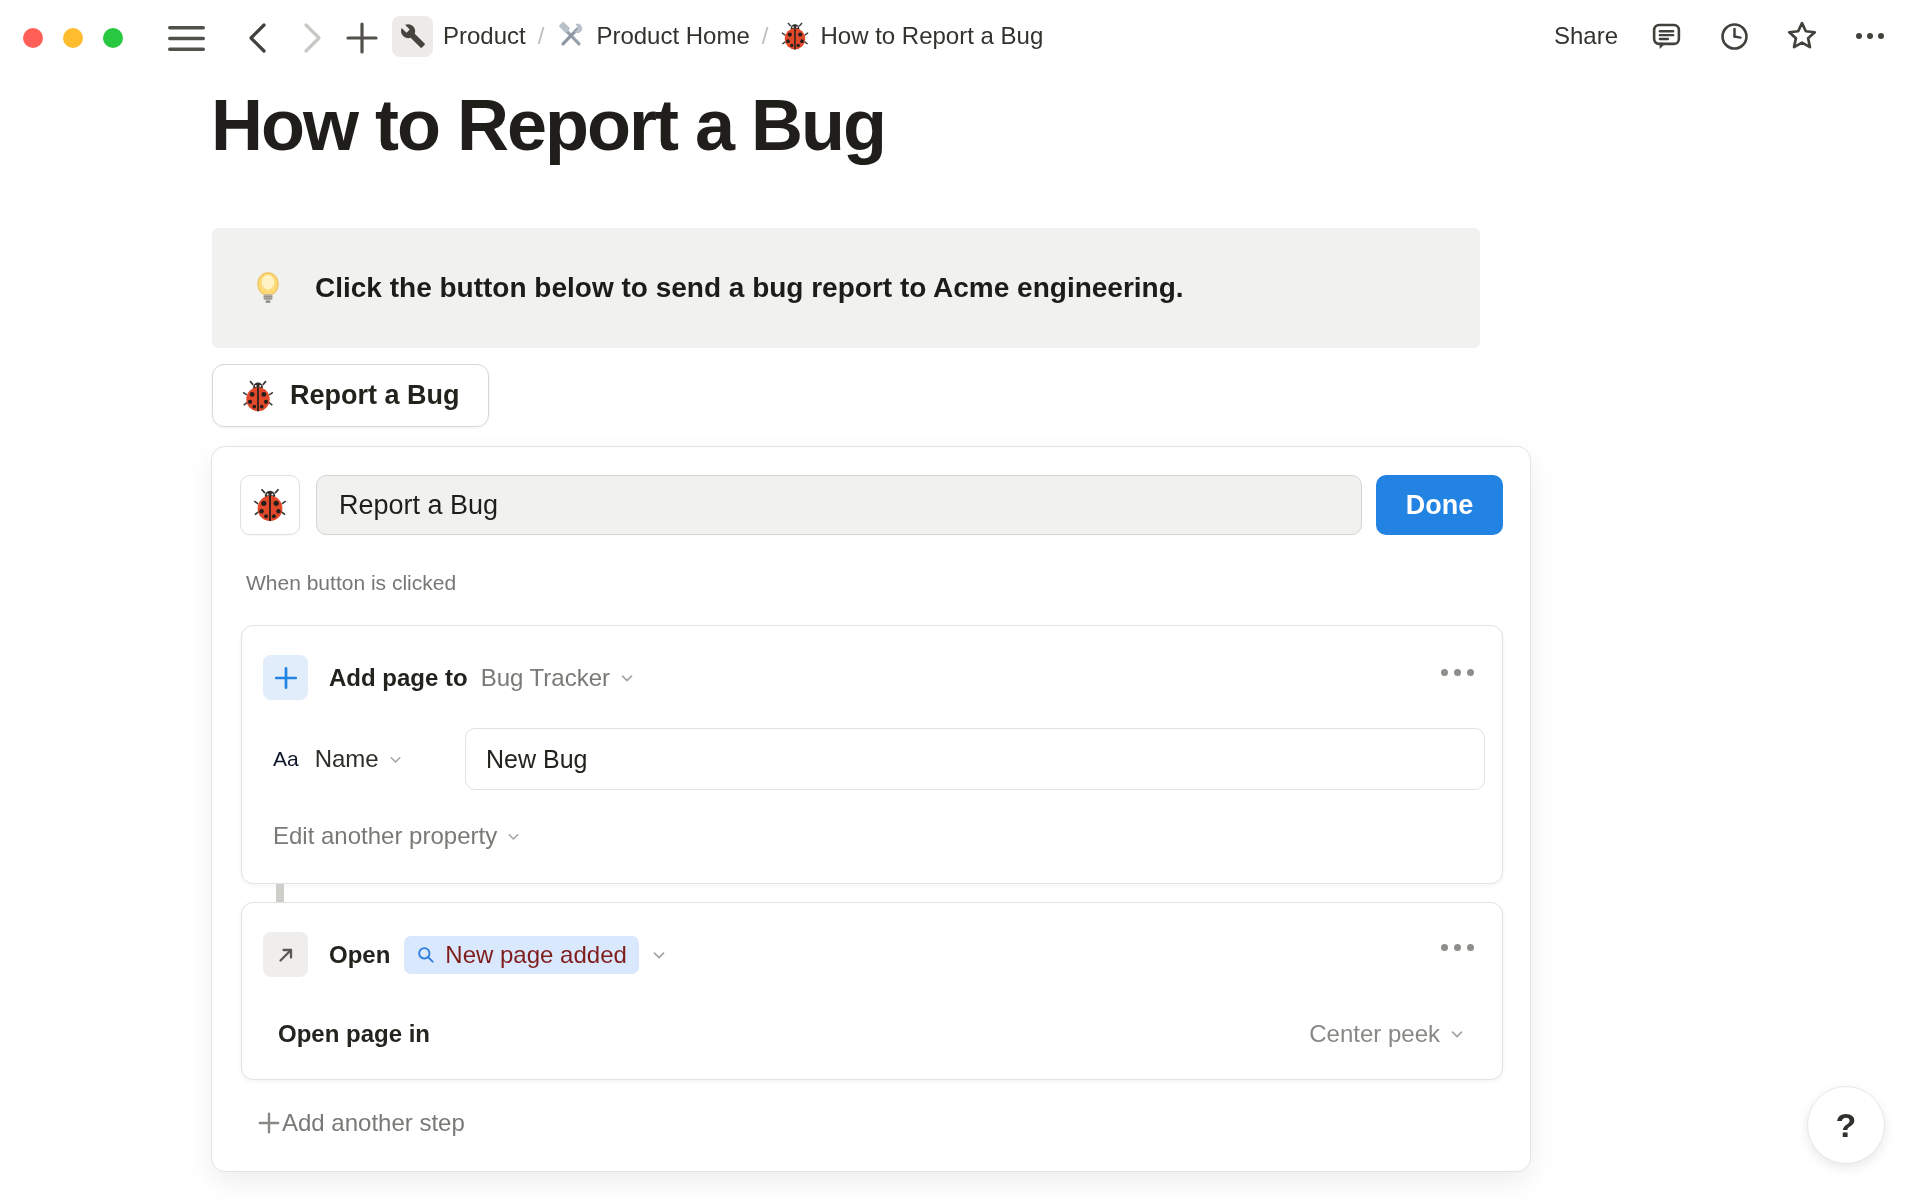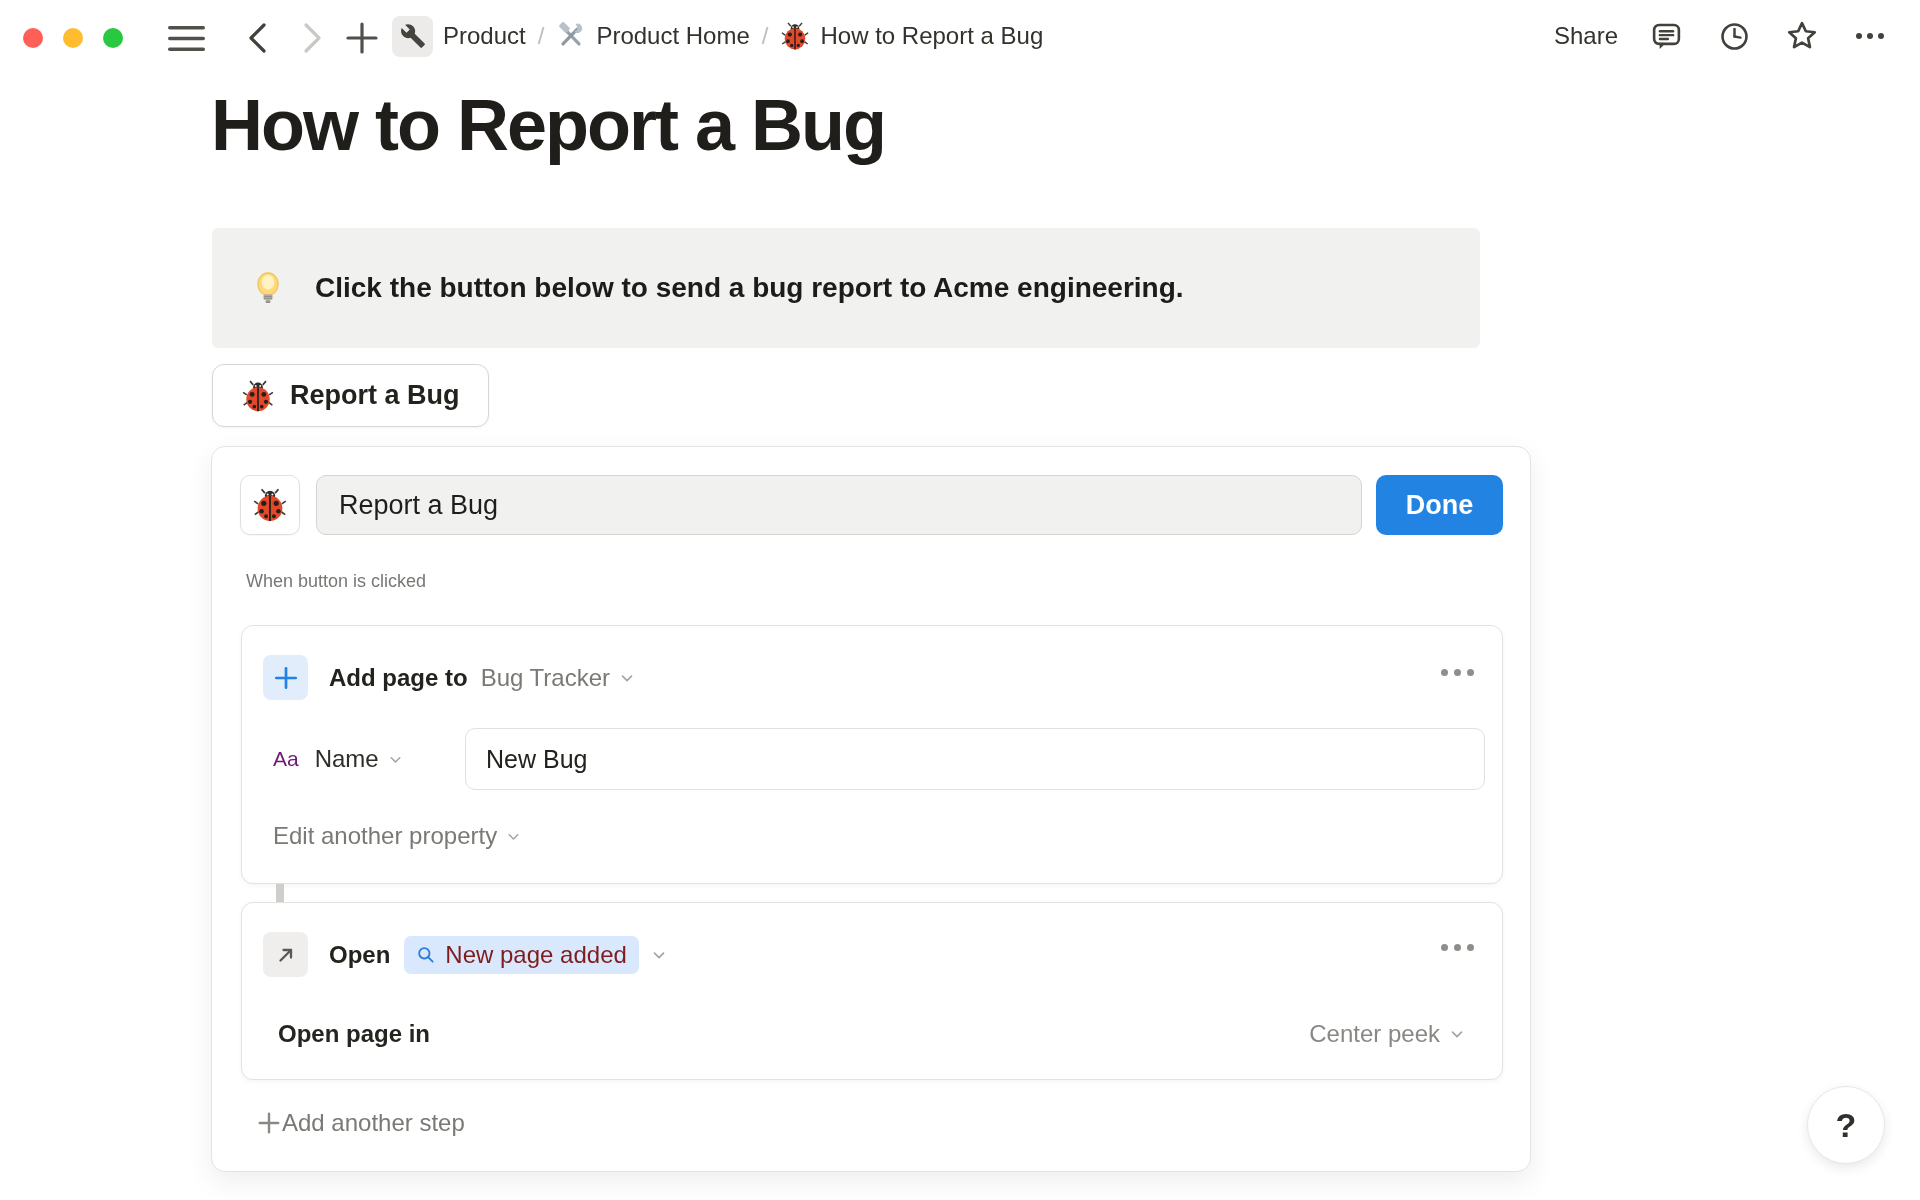--- a/index.html
+++ b/index.html
@@ -22,39 +22,39 @@
   .callout { position:absolute; left:212px; top:228px; width:1268px; height:120px; background:#f1f1ef; border-radius:6px; display:flex; align-items:center; padding-left:38px; }
   .callout-text { margin-left:29px; font-size:28px; font-weight:700; color:#1d1c19; }
   .bug-btn { position:absolute; left:212px; top:364px; height:63px; padding:0 28px; display:inline-flex; align-items:center; gap:15px; background:#fff; border:1px solid #d8d7d4; border-radius:12px; box-shadow:0 1px 3px rgba(0,0,0,.05); cursor:pointer; }
   .bug-btn-label { font-size:27px; font-weight:600; color:#23221d; }
 
   
   .panel { position:absolute; left:211px; top:446px; width:1320px; height:726px; background:#fff; border:1px solid #e4e3e1; border-radius:14px; box-shadow:0 10px 28px rgba(0,0,0,.07); }
   .panel-icon-btn { position:absolute; left:28px; top:28px; width:60px; height:60px; background:#fff; border:1px solid #e1e0de; border-radius:10px; display:flex; align-items:center; justify-content:center; box-shadow:0 1px 2px rgba(0,0,0,.04); cursor:pointer; }
   .panel-name-input { position:absolute; left:104px; top:28px; width:1046px; height:60px; background:#f1f1ef; border:1px solid #d5d4d1; border-radius:10px; font-family:inherit; font-size:27px; color:#1f1e1a; padding:0 22px; outline:none; }
   .done-btn { position:absolute; left:1164px; top:28px; width:127px; height:60px; background:#2383e2; border:none; border-radius:10px; color:#fff; font-family:inherit; font-size:27px; font-weight:600; cursor:pointer; }
-  .trigger-label { position:absolute; left:34px; top:124px; font-size:18px; color:#787774; }
+  .trigger-label { position:absolute; left:34px; top:124px; font-size:21px; color:#787774; }
 
   .step-card { position:absolute; left:29px; width:1262px; background:#fff; border:1px solid #e3e2e0; border-radius:12px; box-shadow:0 2px 5px rgba(0,0,0,.045); }
   .card-add { top:178px; height:259px; }
   .card-open { top:455px; height:178px; }
 
   .step-head { position:absolute; left:21px; top:29px; display:flex; align-items:center; }
   .step-icon-box { width:45px; height:45px; border-radius:8px; display:flex; align-items:center; justify-content:center; }
   .box-blue { background:#e1edfb; }
   .box-gray { background:#efeeec; }
   .action-label { margin-left:21px; font-size:24px; font-weight:600; color:#23221d; }
   .target-label { margin-left:13px; font-size:24px; color:#7b7975; cursor:pointer; }
   .chev { margin-left:8px; display:inline-flex; }
   .more-dots { position:absolute; right:28px; top:43px; display:flex; gap:6px; cursor:pointer; }
   .more-dots i { width:7px; height:7px; border-radius:50%; background:#8f8e8a; }
   .card-open .more-dots { top:41px; }
 
   .prop-row { position:absolute; left:31px; top:102px; height:62px; display:flex; align-items:center; }
-  .aa-label { font-size:21px; color:#701a75; }
+  .aa-label { font-size:21px; color:#0f172a; }
   .prop-name { margin-left:16px; font-size:24px; color:#2f2e29; cursor:pointer; }
   .prop-input { position:absolute; left:223px; top:102px; width:1020px; height:62px; background:#fff; border:1px solid #e2e1df; border-radius:10px; font-family:inherit; font-size:25px; color:#23221d; padding:0 20px; outline:none; }
   .edit-another { position:absolute; left:31px; top:196px; display:flex; align-items:center; font-size:24px; color:#7b7975; cursor:pointer; }
 
   .connector { position:absolute; left:64px; top:437px; width:8px; height:20px; background:#cfceca; }
 
   .chip { margin-left:14px; display:inline-flex; align-items:center; gap:9px; height:38px; padding:0 12px; background:#d9e8fc; border-radius:7px; cursor:pointer; }
   .chip-label { font-size:24px; font-weight:500; color:#7f1d1d; }
   .detail-row { position:absolute; left:36px; right:36px; top:108px; height:46px; display:flex; align-items:center; justify-content:space-between; }
   .detail-label { font-size:24px; font-weight:600; color:#26241f; }

